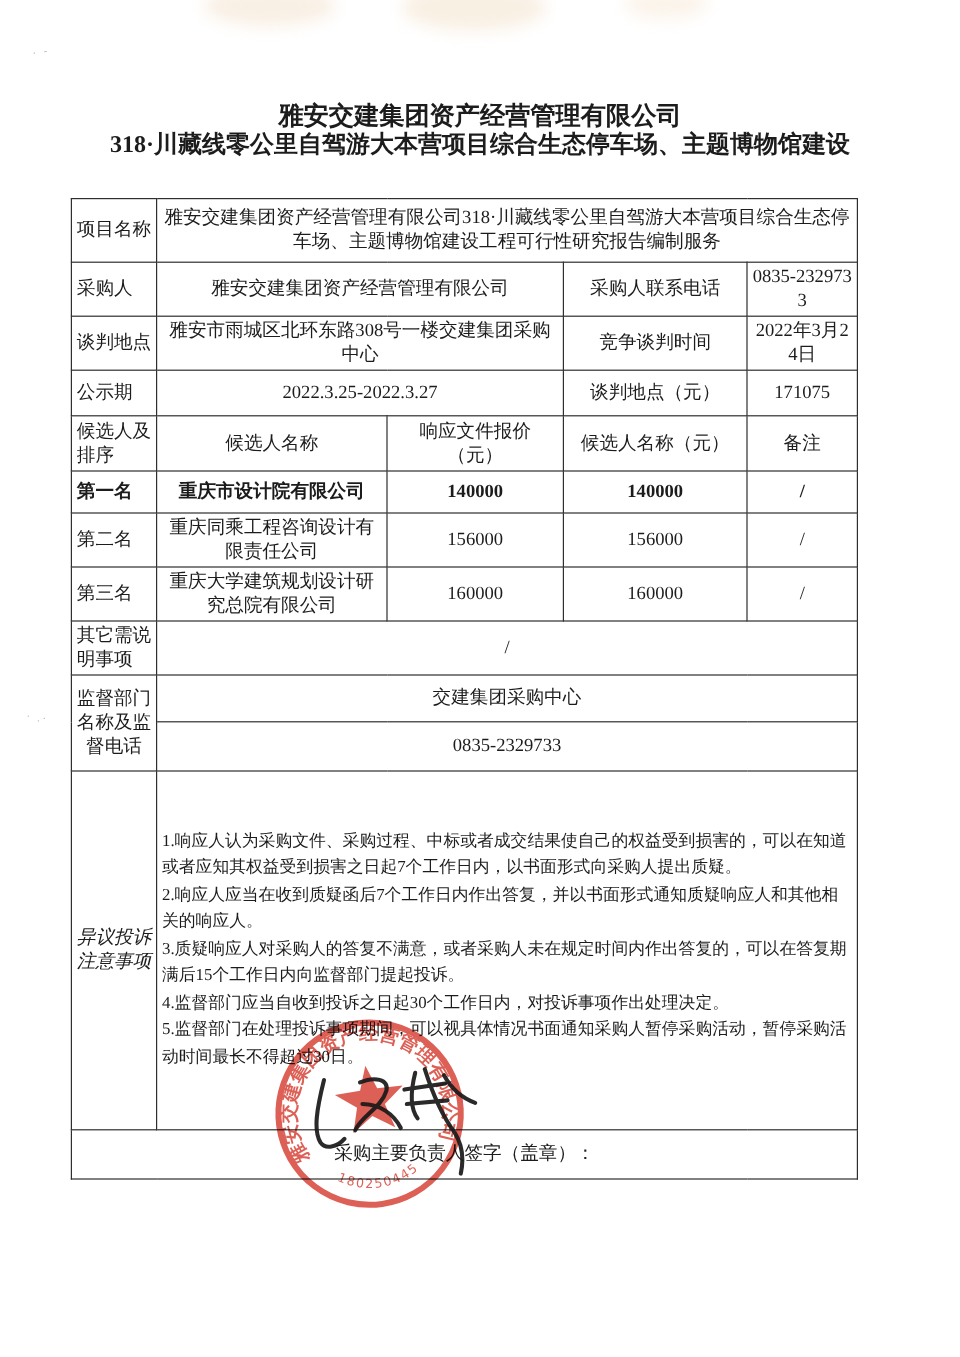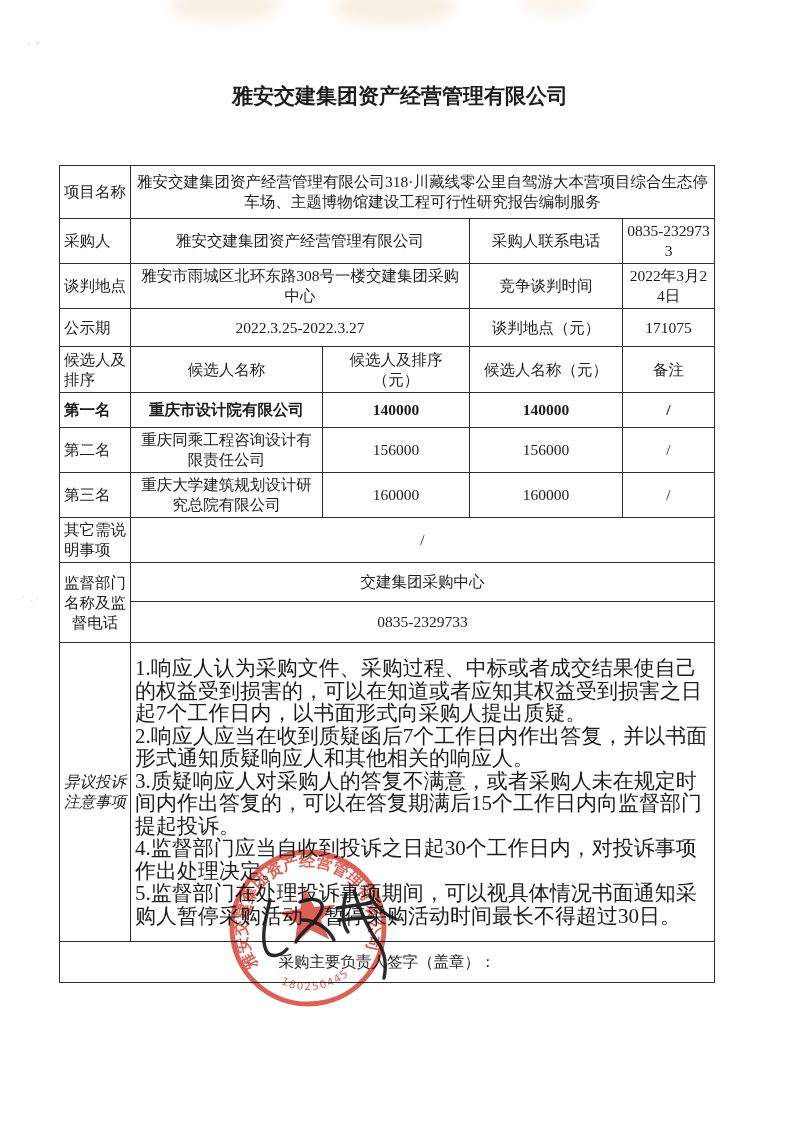--- a/index.html
+++ b/index.html
@@ -29,41 +29,42 @@
     border:1.6px solid #2f2f2f;padding:2px 4px;vertical-align:middle;
     word-break:break-all;overflow:hidden;
   }
   td.lab{padding-left:3px;}
   td.cen{text-align:center;}
   td.left{text-align:center;padding-left:6px;}
   tr.h52 td{height:48px;} tr.h35 td{height:31px;} tr.h44 td{height:40px;}
   tr.h37 td{height:33px;} tr.h45 td{height:41px;} tr.h34 td{height:30px;font-weight:bold;}
   tr.h41 td{height:37px;} tr.h38 td{height:34px;} tr.h40 td{height:36px;}
   tr.h298 td{height:294px;}
-  td.objection-cell{vertical-align:top;padding:64px 10px 0 8px;font-size:21px;line-height:22.5px;font-family:Liberation Serif, serif;}
+  td.objection-cell{vertical-align:top;padding:64px 10px 0 8px;font-size:14px;line-height:22.5px;font-family:Liberation Serif, serif;}
   td.objection-cell p{margin:0;}
   td.obj-label{vertical-align:middle;font-style:italic;}
 
   .seal{position:absolute;left:198px;top:818px;width:220px;height:220px;
         mix-blend-mode:multiply;opacity:.88;}
   .sig{position:absolute;left:240px;top:878px;width:185px;height:118px;}
 </style>
 </head>
 <body>
 
 <div class="page">
 
   <div class="smudge s1"></div>
   <div class="smudge s2"></div>
   <div class="smudge s3"></div>
   <div class="pencil m1">· ‐</div>
   <div class="pencil m2">· .·</div>
 
   <div class="title">
     <div class="t1">雅安交建集团资产经营管理有限公司</div>
+    <div class="t2">318·川藏线零公里自驾游大本营项目综合生态停车场、主题博物馆建设</div>
   </div>
 
   <table class="doc">
     <colgroup>
       <col style="width:71px">
         <col style="width:192px">
         <col style="width:147px">
       <col style="width:153px">
         <col style="width:92px">
     </colgroup>
@@ -86,21 +87,21 @@
       </tr>
       <tr class="h37">
         <td class="lab">公示期</td>
         <td class="left" colspan="2">2022.3.25-2022.3.27</td>
         <td class="cen">谈判地点（元）</td>
         <td class="cen">171075</td>
       </tr>
       <tr class="h45">
         <td class="lab">候选人及排序</td>
         <td class="cen">候选人名称</td>
-        <td class="cen">候选人及排序（元）</td>
+        <td class="cen">响应文件报价（元）</td>
         <td class="cen">候选人名称（元）</td>
         <td class="cen">备注</td>
       </tr>
       <tr class="h34">
         <td class="lab">第一名</td>
         <td class="left">重庆市设计院有限公司</td>
         <td class="cen">140000</td>
         <td class="cen">140000</td>
         <td class="cen">/</td>
       </tr>

